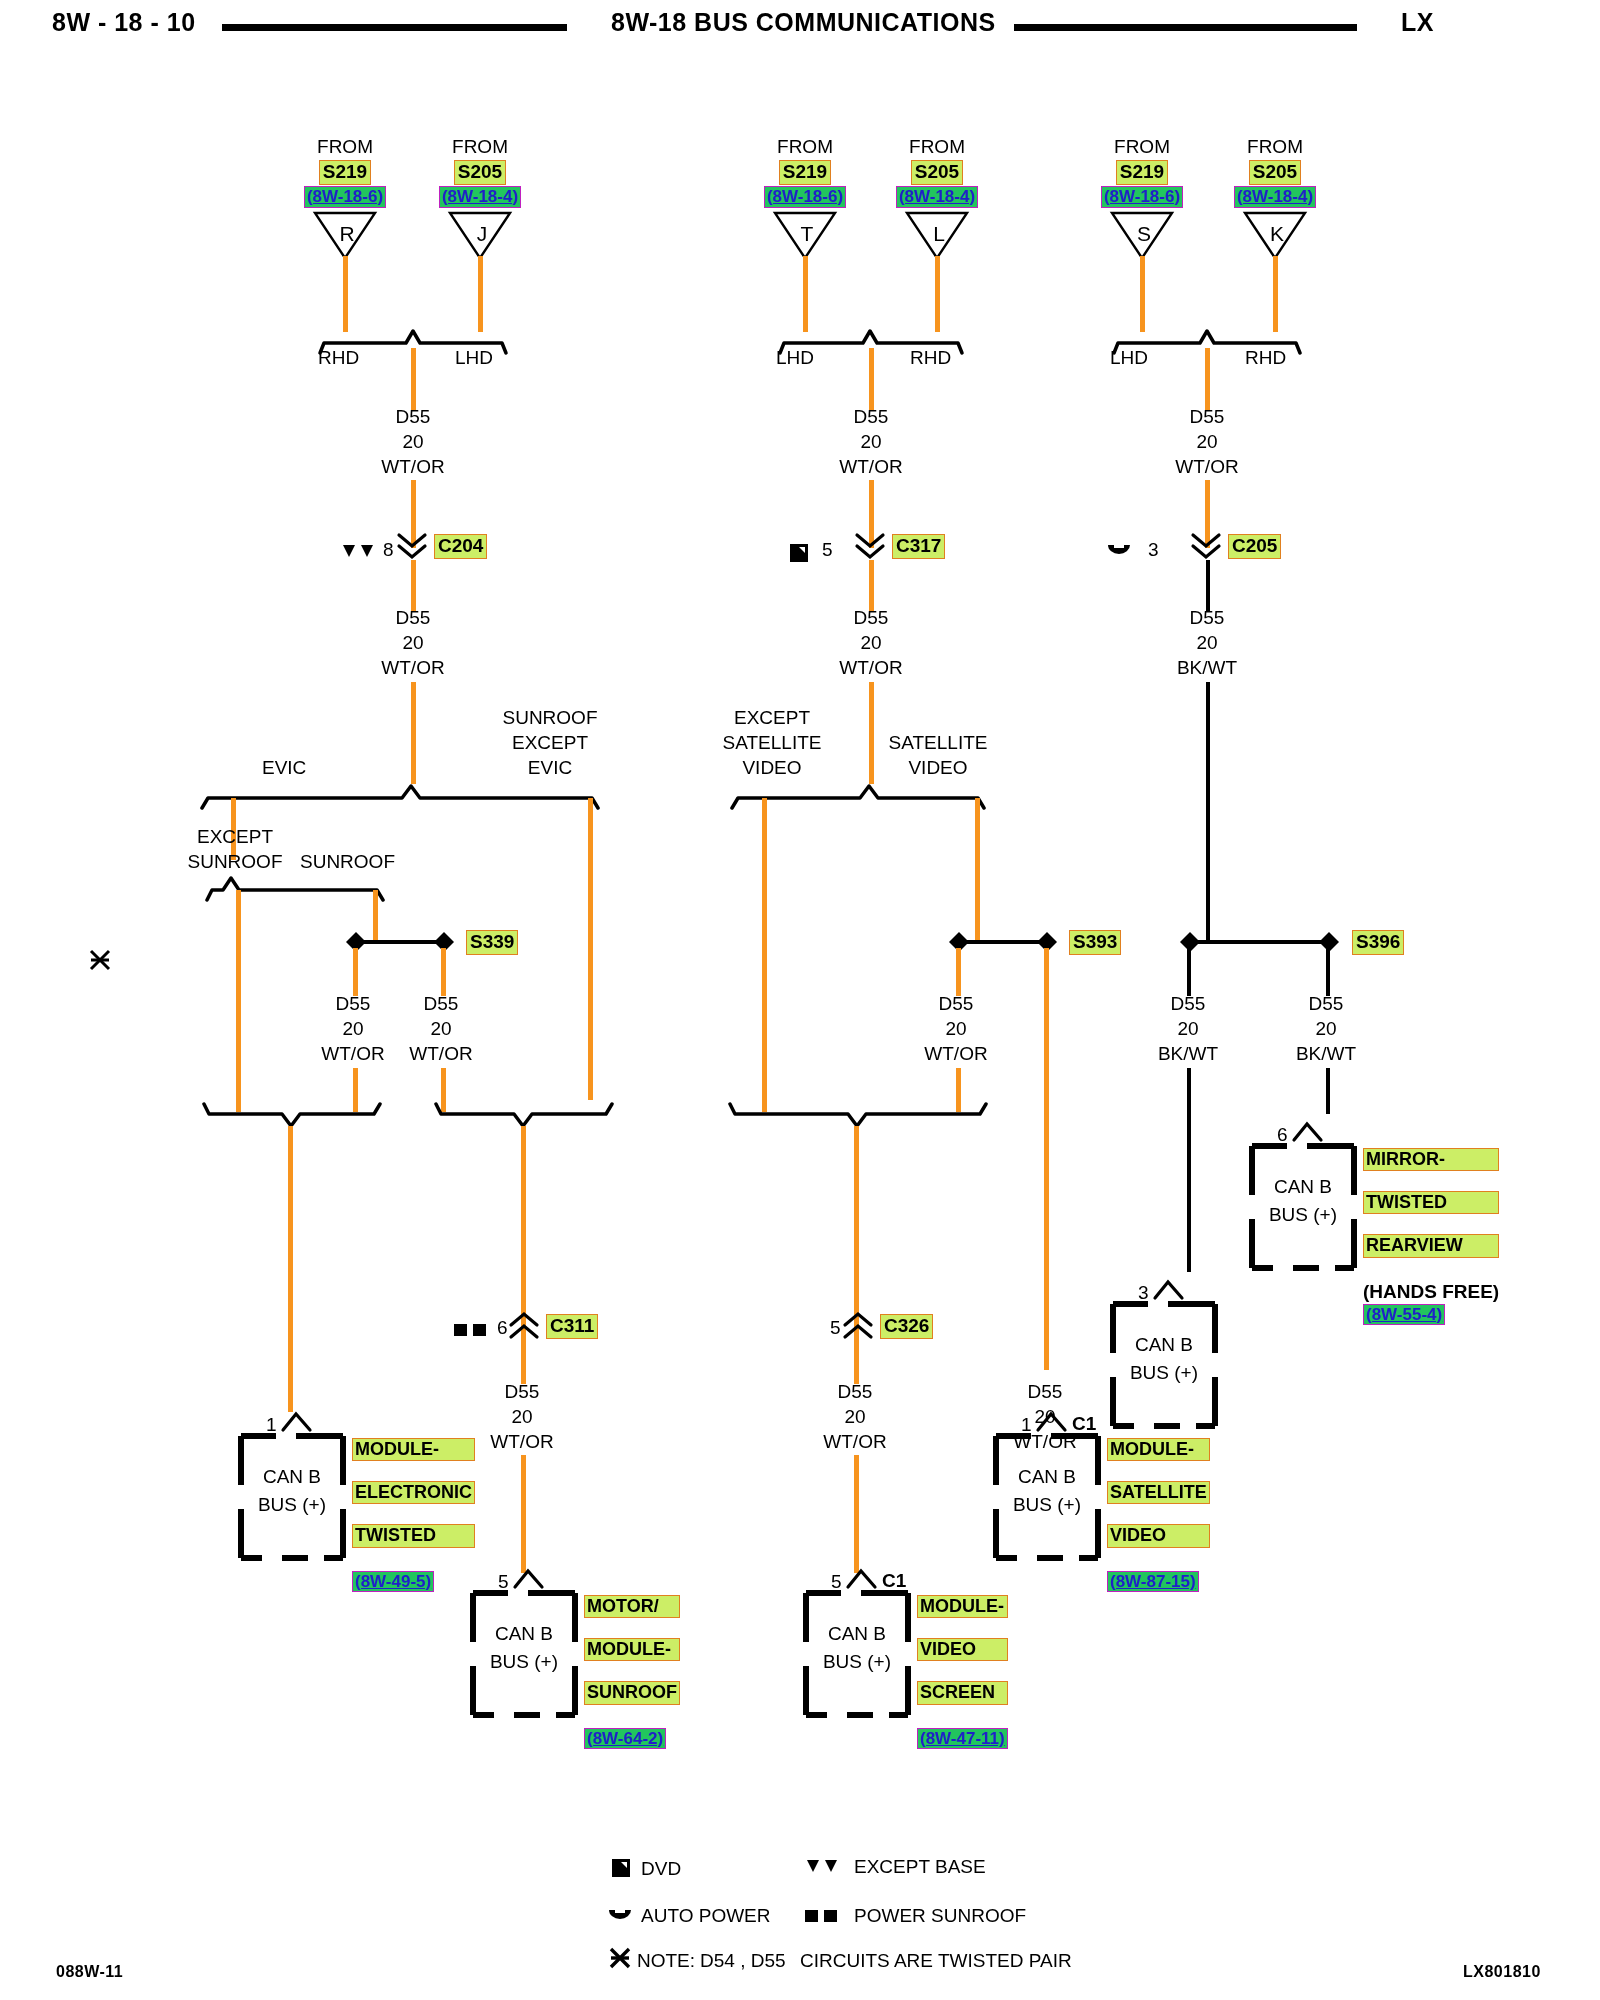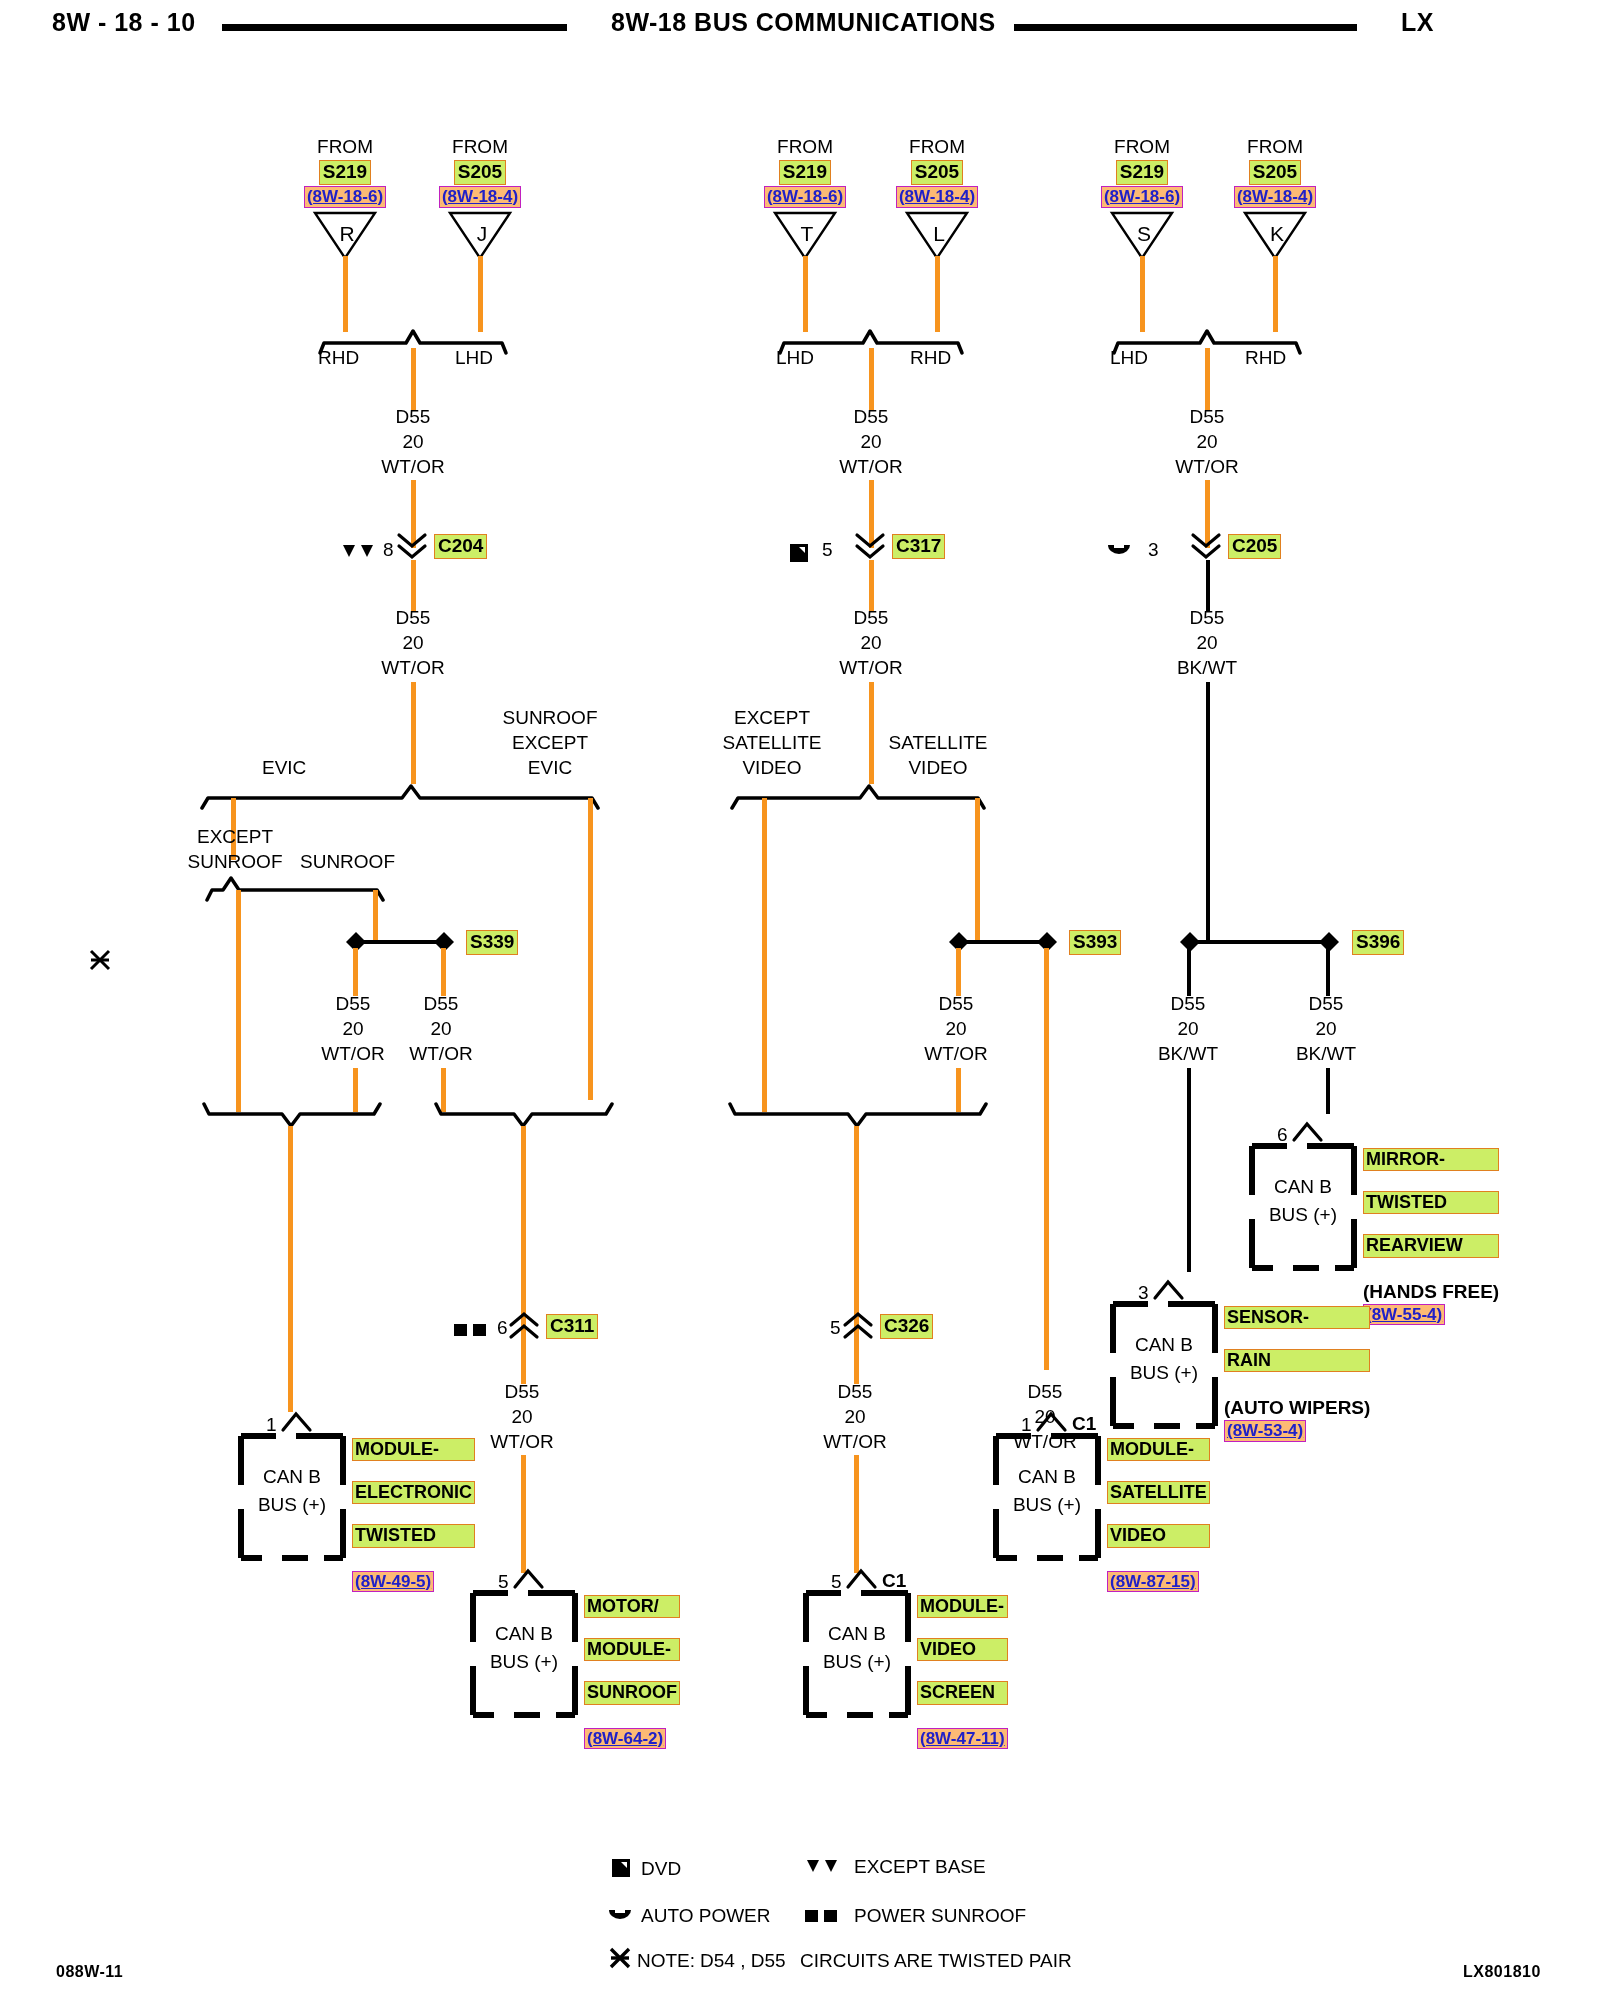--- a/index.html
+++ b/index.html
@@ -53,21 +53,21 @@
     border:1px solid #E08020;
     color:#000;
     font-weight:bold;
     font-size:18px;
     padding:0 2px;
     line-height:1.18;
     white-space:nowrap;
   }
   .chip-ref{
     display:inline-block;
-    background:#fdba74;
+    background:#22c55e;
     border:1px solid #C020C0;
     color:#2020C8;
     font-weight:bold;
     font-size:17px;
     padding:0 2px;
     line-height:1.15;
     white-space:nowrap;
     text-decoration:underline;
   }
   .chip-blk{
@@ -648,26 +648,20 @@
         <path d="M3 125 L24 125"></path>
           <path d="M44 125 L70 125"></path>
           <path d="M86 125 L105 125"></path>
       </g>
     </svg>
     <div class="mod-inner">
       <div>CAN B</div>
       <div>BUS (+)</div>
     </div>
   </div>
-  <div class="modtitle" style="left:1224px;top:1306px;">
-    <span class="chip">SENSOR-</span><br>
-    <span class="chip">RAIN</span><br>
-    <span class="t bold" style="display:block;margin-top:6px;">(AUTO WIPERS)</span>
-    <span class="chip-ref" style="margin-top:2px;">(8W-53-4)</span>
-  </div>
 
   <div class="abs" style="left:611px;top:1858px;">
     <svg width="20" height="20" viewBox="0 0 20 20">
       <rect x="1" y="1" width="18" height="18" fill="#000"></rect>
       <path d="M16 4 L16 10 L10 4 Z" fill="#fff"></path>
     </svg>
   </div>
   <div class="abs legend-row" style="left:641px;top:1858px;">DVD</div>
 
   <div class="abs" style="left:806px;top:1858px;">

